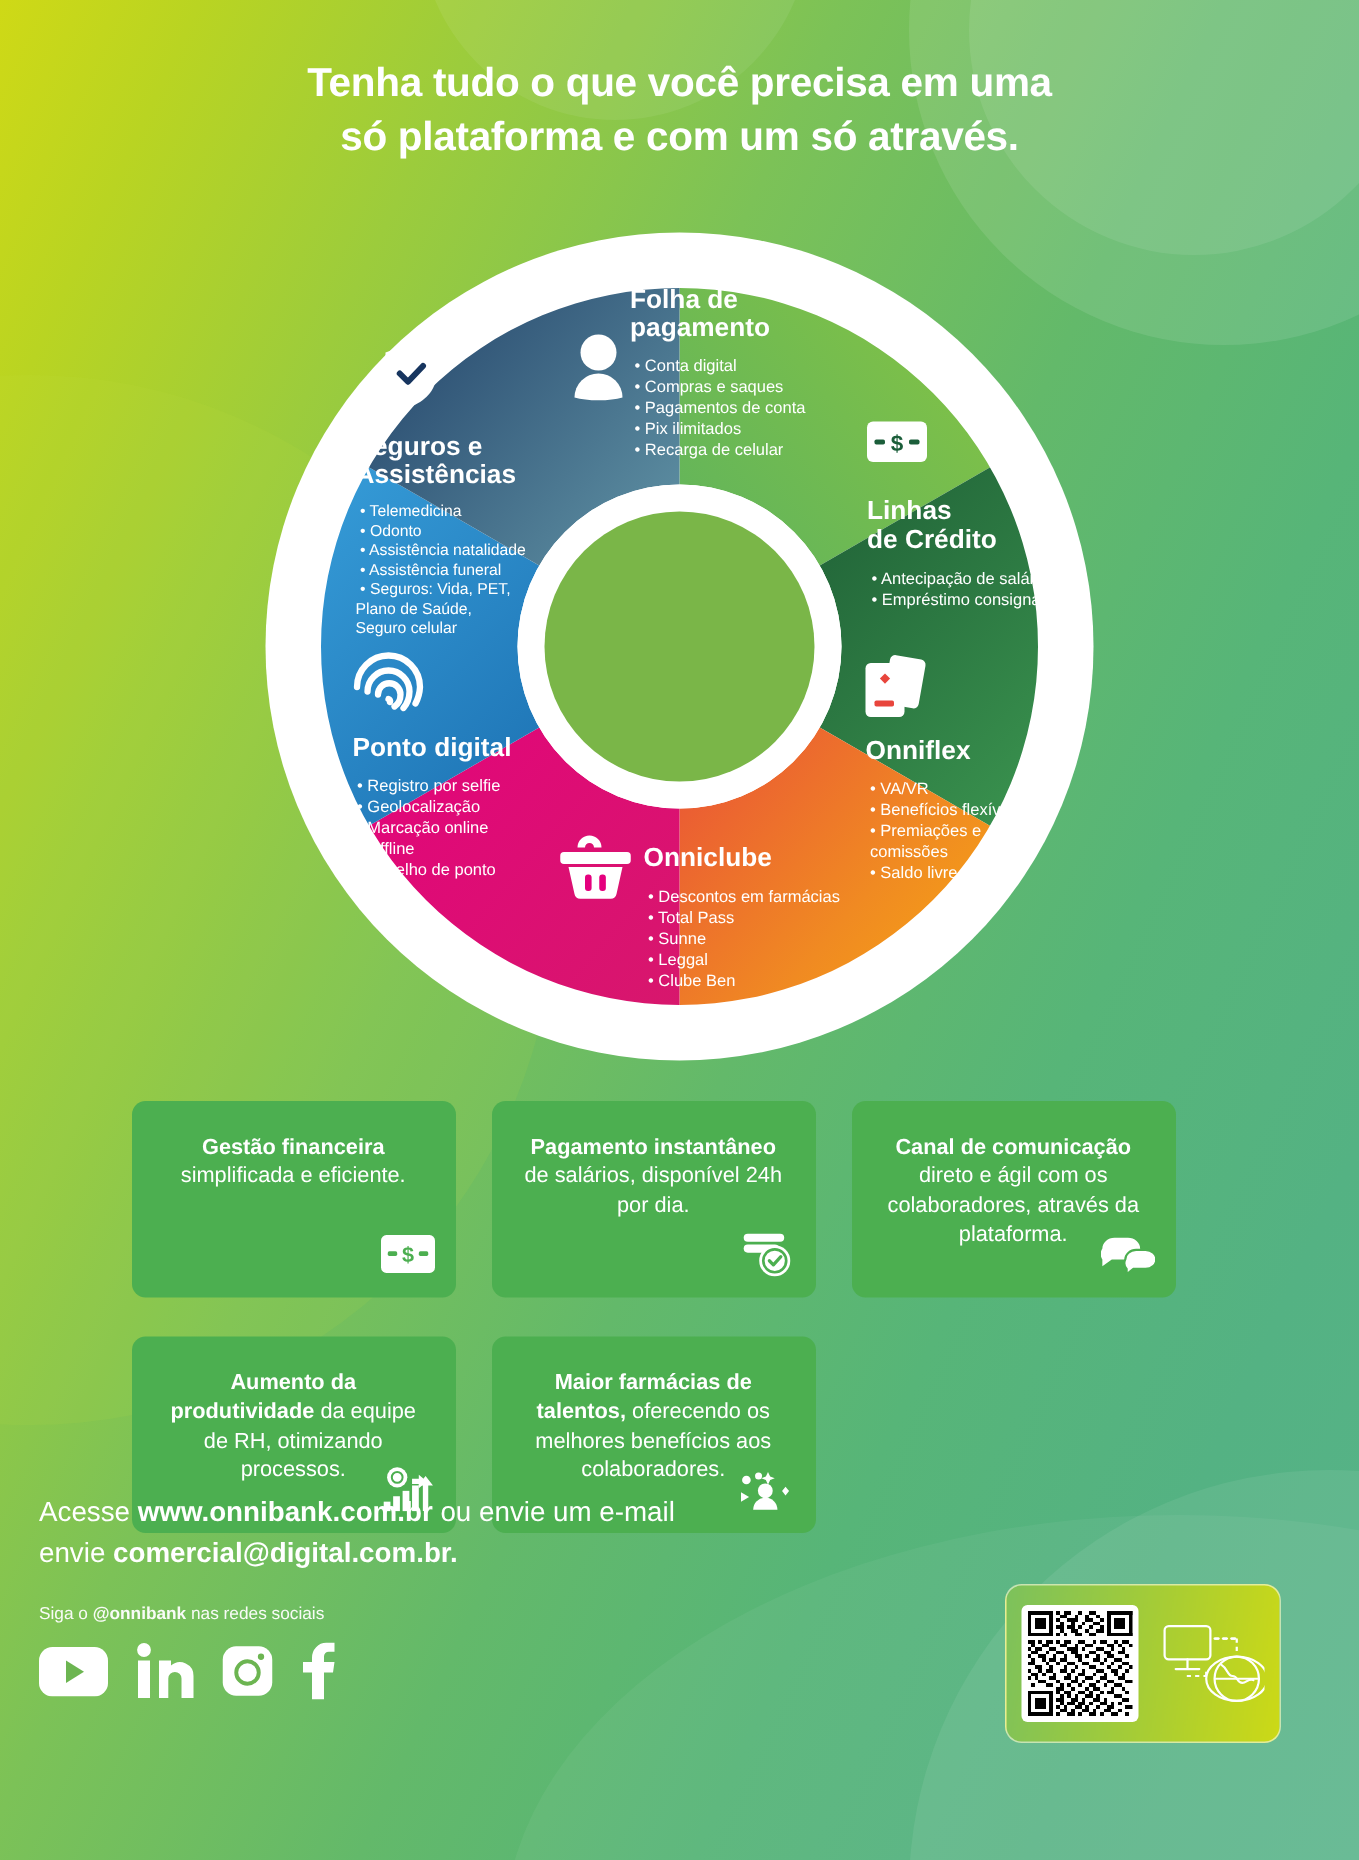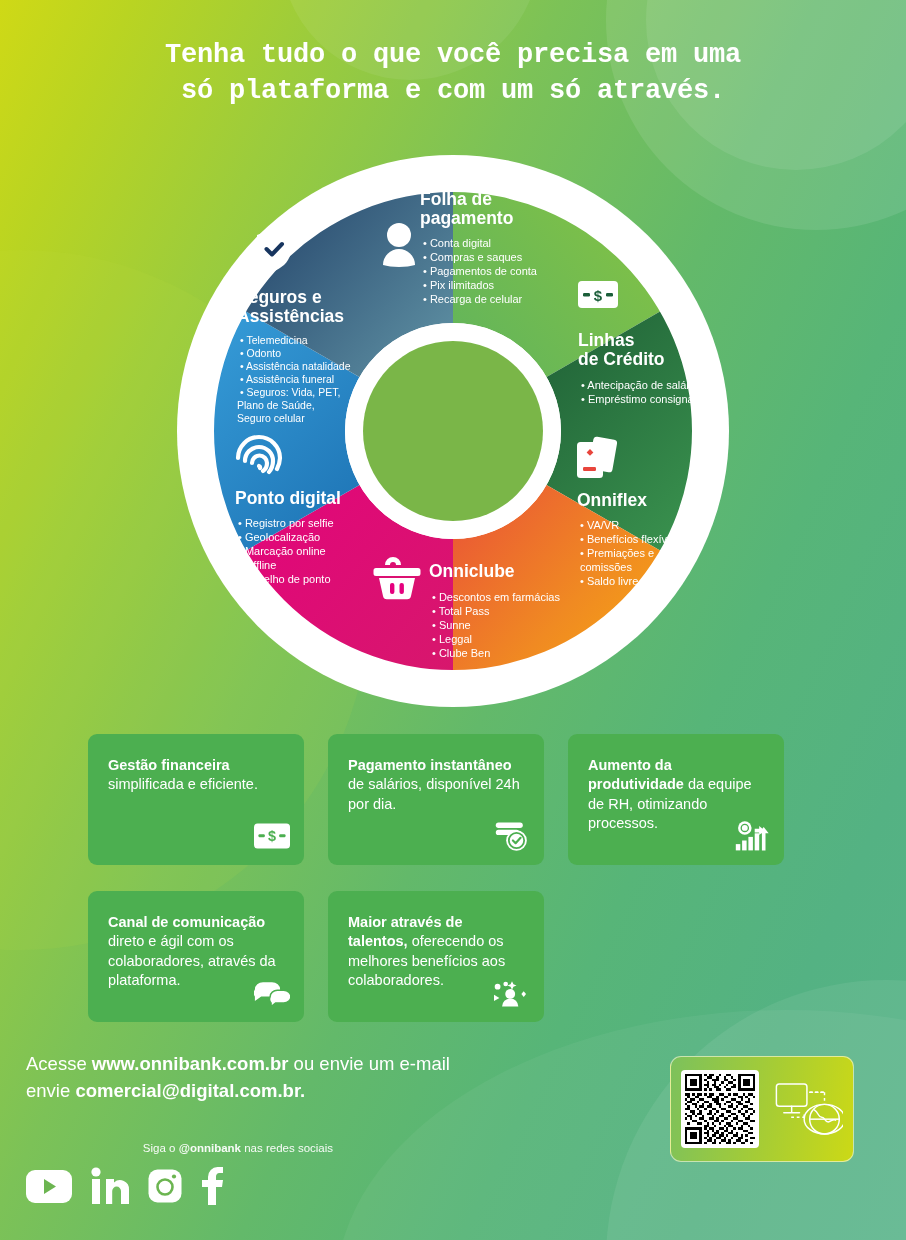--- a/index.html
+++ b/index.html
@@ -69,21 +69,20 @@
   .headline {
     position: absolute;
     top: 38px; left: 0; right: 0;
     text-align: center;
     color: #ffffff;
     font-weight: bold;
     font-size: 27px;
     line-height: 1.32;
     letter-spacing: -0.2px;
     z-index: 6;
-    font-family: Liberation Mono, monospace;
   }
   .headline .ln { display: block; }
 
   
   #wheel-wrap {
     position: absolute;
     left: 157px;
     top: 141px;
     width: 592px;
     height: 580px;
@@ -118,52 +117,51 @@
     position: relative;
     background: #4caf50;
     border-radius: 9px;
     padding: 22px 18px 16px 20px;
     min-height: 131px;
     color: #ffffff;
     font-size: 14.5px;
     line-height: 1.33;
     overflow: hidden;
   }
-  .card .txt { position: relative; z-index: 2; max-width: 175px; }
+  .card .txt { position: relative; z-index: 2; max-width: 175px; text-align: center; }
   .card b { font-weight: bold; }
   .card-icon {
     position: absolute;
     right: 14px;
     bottom: 12px;
     width: 36px;
     height: 34px;
     z-index: 1;
   }
   .card-icon svg { display: block; width: 100%; height: 100%; }
 
   
   #footer {
     position: absolute;
     left: 26px;
-    top: 1050px;
+    top: 994px;
     z-index: 6;
     color: #ffffff;
   }
   .contact {
     font-size: 18.5px;
     line-height: 1.46;
     font-weight: normal;
   }
   .contact b { font-weight: bold; }
   .social-label {
-    margin-top: 38px;
+    margin-top: 22px;
     font-size: 11.5px;
     font-weight: normal;
     opacity: 0.95;
-    text-align: center;
   }
   .social-label b { font-weight: bold; }
   .social-row {
     margin-top: 13px;
     display: flex;
     align-items: center;
     gap: 18px;
   }
   .social-row .s-ico { display: block; }
 
@@ -382,51 +380,51 @@
           <rect x="2" y="10" width="26" height="6" rx="3" fill="#ffffff"></rect>
           <circle cx="25" cy="22" r="11.5" fill="#ffffff"></circle>
           <circle cx="25" cy="22" r="8.5" fill="none" stroke="#4caf50" stroke-width="2"></circle>
           <path d="M21,22 l3,3 5.5,-6" fill="none" stroke="#4caf50" stroke-width="2.4" stroke-linecap="round" stroke-linejoin="round"></path>
         </svg>
       </div>
     </div>
 
     <div class="card">
       <div class="txt">
+        <b>Canal de comunicação</b><span> direto e ágil com os colaboradores, através da plataforma.</span>
+      </div>
+      <div class="card-icon">
+        <svg viewBox="0 0 40 30">
+          <path d="M1,11 a9,8 0 0,1 9,-8 h10 a9,8 0 0,1 9,8 a9,8 0 0,1 -9,8 h-12 l-7,5 v-5 a9,8 0 0,1 0,-8 Z" fill="#ffffff"></path>
+          <path d="M18,19 a8,7 0 0,1 8,-7 h7 a8,7 0 0,1 0,14 h-9 l-5,4 v-4 a8,7 0 0,1 -1,-7 Z" fill="#ffffff" stroke="#4caf50" stroke-width="1.6"></path>
+        </svg>
+      </div>
+    </div>
+
+    <div class="card">
+      <div class="txt">
         <b>Aumento da produtividade</b><span> da equipe de RH, otimizando processos.</span>
       </div>
       <div class="card-icon">
         <svg viewBox="0 0 40 34">
           <circle cx="12" cy="8" r="7.5" fill="#ffffff"></circle>
           <circle cx="12" cy="8" r="4" fill="none" stroke="#4caf50" stroke-width="1.5"></circle>
           <path d="M28,6 l6,5 -6,5 v-3 h-5 v-4 h5 Z" fill="#ffffff"></path>
           <rect x="2" y="26" width="5" height="7" fill="#ffffff"></rect>
           <rect x="9" y="22" width="5" height="11" fill="#ffffff"></rect>
           <rect x="16" y="18" width="5" height="15" fill="#ffffff"></rect>
           <rect x="23" y="14" width="5" height="19" fill="#ffffff"></rect>
           <path d="M31,33 v-19 l-3.5,0 l5.5,-7 l5.5,7 l-3.5,0 v19 Z" fill="#ffffff"></path>
         </svg>
       </div>
     </div>
 
     <div class="card">
       <div class="txt">
-        <b>Canal de comunicação</b><span> direto e ágil com os colaboradores, através da plataforma.</span>
-      </div>
-      <div class="card-icon">
-        <svg viewBox="0 0 40 30">
-          <path d="M1,11 a9,8 0 0,1 9,-8 h10 a9,8 0 0,1 9,8 a9,8 0 0,1 -9,8 h-12 l-7,5 v-5 a9,8 0 0,1 0,-8 Z" fill="#ffffff"></path>
-          <path d="M18,19 a8,7 0 0,1 8,-7 h7 a8,7 0 0,1 0,14 h-9 l-5,4 v-4 a8,7 0 0,1 -1,-7 Z" fill="#ffffff" stroke="#4caf50" stroke-width="1.6"></path>
-        </svg>
-      </div>
-    </div>
-
-    <div class="card">
-      <div class="txt">
-        <b>Maior através de talentos,</b><span> oferecendo os melhores benefícios aos colaboradores.</span>
+        <b>Maior farmácias de talentos,</b><span> oferecendo os melhores benefícios aos colaboradores.</span>
       </div>
       <div class="card-icon">
         <svg viewBox="0 0 40 30">
           <circle cx="4" cy="8" r="3.2" fill="#ffffff"></circle>
           <circle cx="13" cy="5" r="2.6" fill="#ffffff"></circle>
           <path d="M20,2 l1.6,3.4 3.4,1.2 -3.4,1.4 -1.6,3.4 -1.6,-3.4 -3.4,-1.4 3.4,-1.2 Z" fill="#ffffff"></path>
           <path d="M0,17 l6,3.5 -6,3.5 Z" fill="#ffffff"></path>
           <circle cx="18" cy="16" r="5.5" fill="#ffffff"></circle>
           <path d="M9,30 a9,9 0 0,1 18,0 Z" fill="#ffffff"></path>
           <path d="M33,13 l2.6,3.2 -2.6,3.2 -2.6,-3.2 Z" fill="#ffffff"></path>

